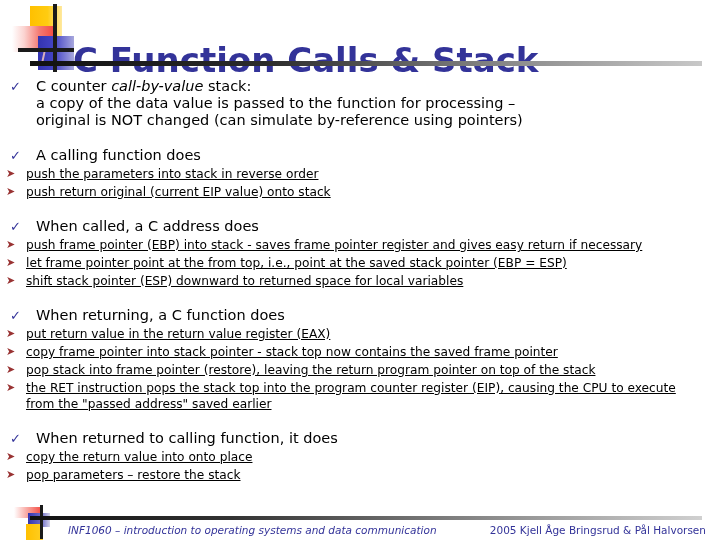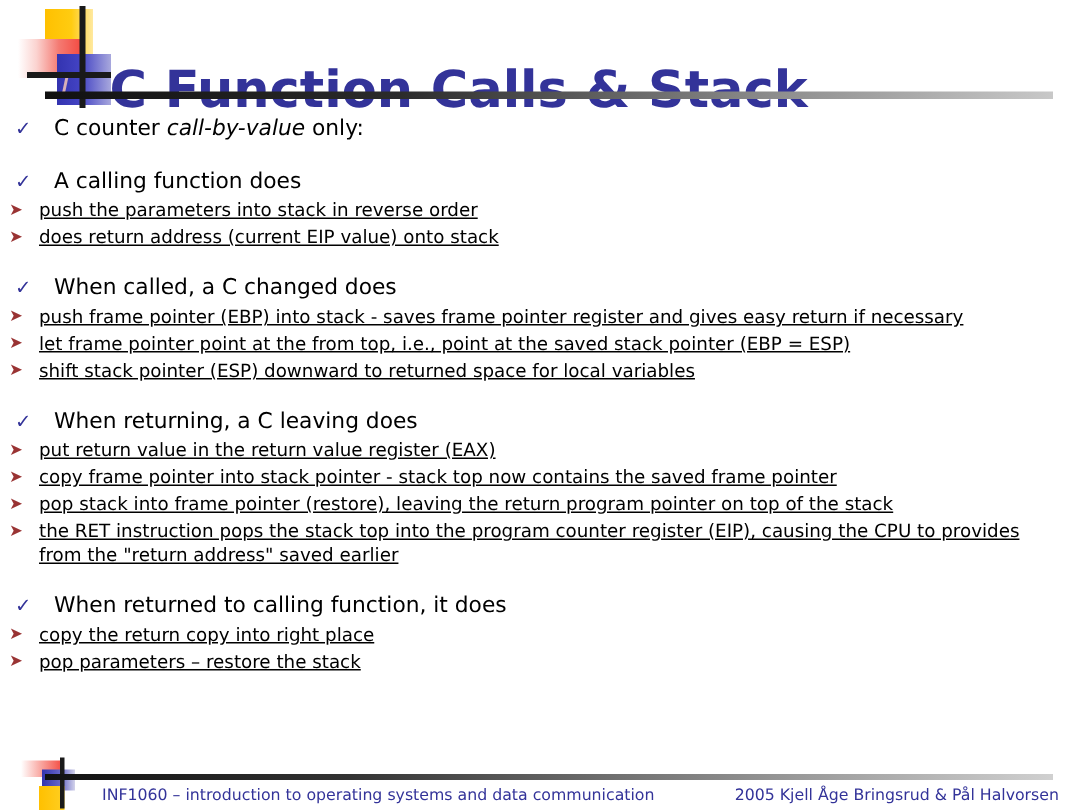--- a/index.html
+++ b/index.html
@@ -216,20 +216,21 @@
   }
 
   .footer-left {
     position: absolute;
     left: 68px;
     top: 524px;
     font-size: 10.5px;
     line-height: 13px;
     color: #333399;
     white-space: nowrap;
+    font-style: italic;
   }
   .footer-right {
     position: absolute;
     right: 14px;
     top: 524px;
     font-size: 10.5px;
     line-height: 13px;
     color: #333399;
     white-space: nowrap;
   }
@@ -251,89 +252,90 @@
   <div class="title-rule-blue"></div>
   <h1 class="slide-title">C Function Calls &amp; Stack</h1>
   <div class="title-rule"></div>
 </div>
 
 <div class="body">
 
   <div class="group" style="margin-bottom:18px;">
     <div class="lvl1">
       <span class="mark">✓</span>
-      <div class="txt"><span>C counter </span><i>call-by-value</i><span> only:</span><br></div>
+      <div class="txt"><span>C counter </span><i>call-by-value</i><span> stack:</span><br><span>a copy of the data value is passed to the function for processing –
+original is NOT changed (can simulate by-reference using pointers)</span></div>
     </div>
   </div>
 
   <div class="group" style="margin-bottom:18px;">
     <div class="lvl1">
       <span class="mark">✓</span>
       <div class="txt">A calling function does</div>
     </div>
     <div class="lvl2">
       <span class="mark">➤</span>
       <div class="txt">push the parameters into stack in reverse order</div>
     </div>
     <div class="lvl2">
       <span class="mark">➤</span>
-      <div class="txt">does return address (current EIP value) onto stack</div>
+      <div class="txt">push return original (current EIP value) onto stack</div>
     </div>
   </div>
 
   <div class="group" style="margin-bottom:18px;">
     <div class="lvl1">
       <span class="mark">✓</span>
-      <div class="txt">When called, a C changed does</div>
+      <div class="txt">When called, a C address does</div>
     </div>
     <div class="lvl2">
       <span class="mark">➤</span>
       <div class="txt">push frame pointer (EBP) into stack - saves frame pointer register and gives easy return if necessary</div>
     </div>
     <div class="lvl2">
       <span class="mark">➤</span>
       <div class="txt">let frame pointer point at the from top, i.e., point at the saved stack pointer (EBP = ESP)</div>
     </div>
     <div class="lvl2">
       <span class="mark">➤</span>
       <div class="txt">shift stack pointer (ESP) downward to returned space for local variables</div>
     </div>
   </div>
 
   <div class="group" style="margin-bottom:18px;">
     <div class="lvl1">
       <span class="mark">✓</span>
-      <div class="txt">When returning, a C leaving does</div>
+      <div class="txt">When returning, a C function does</div>
     </div>
     <div class="lvl2">
       <span class="mark">➤</span>
       <div class="txt">put return value in the return value register (EAX)</div>
     </div>
     <div class="lvl2">
       <span class="mark">➤</span>
       <div class="txt">copy frame pointer into stack pointer - stack top now contains the saved frame pointer</div>
     </div>
     <div class="lvl2">
       <span class="mark">➤</span>
       <div class="txt">pop stack into frame pointer (restore), leaving the return program pointer on top of the stack</div>
     </div>
     <div class="lvl2" style="padding-right:30px;">
       <span class="mark">➤</span>
-      <div class="txt">the RET instruction pops the stack top into the program counter register (EIP), causing the CPU to provides from the "return address" saved earlier</div>
+      <div class="txt">the RET instruction pops the stack top into the program counter register (EIP), causing the CPU to execute from the "passed address" saved earlier</div>
     </div>
   </div>
 
   <div class="group">
     <div class="lvl1">
       <span class="mark">✓</span>
       <div class="txt">When returned to calling function, it does</div>
     </div>
     <div class="lvl2">
       <span class="mark">➤</span>
-      <div class="txt">copy the return copy into right place</div>
+      <div class="txt">copy the return value into onto place</div>
     </div>
     <div class="lvl2">
       <span class="mark">➤</span>
       <div class="txt">pop parameters – restore the stack</div>
     </div>
   </div>
 
 </div>
 
 <div class="footer-logo">

